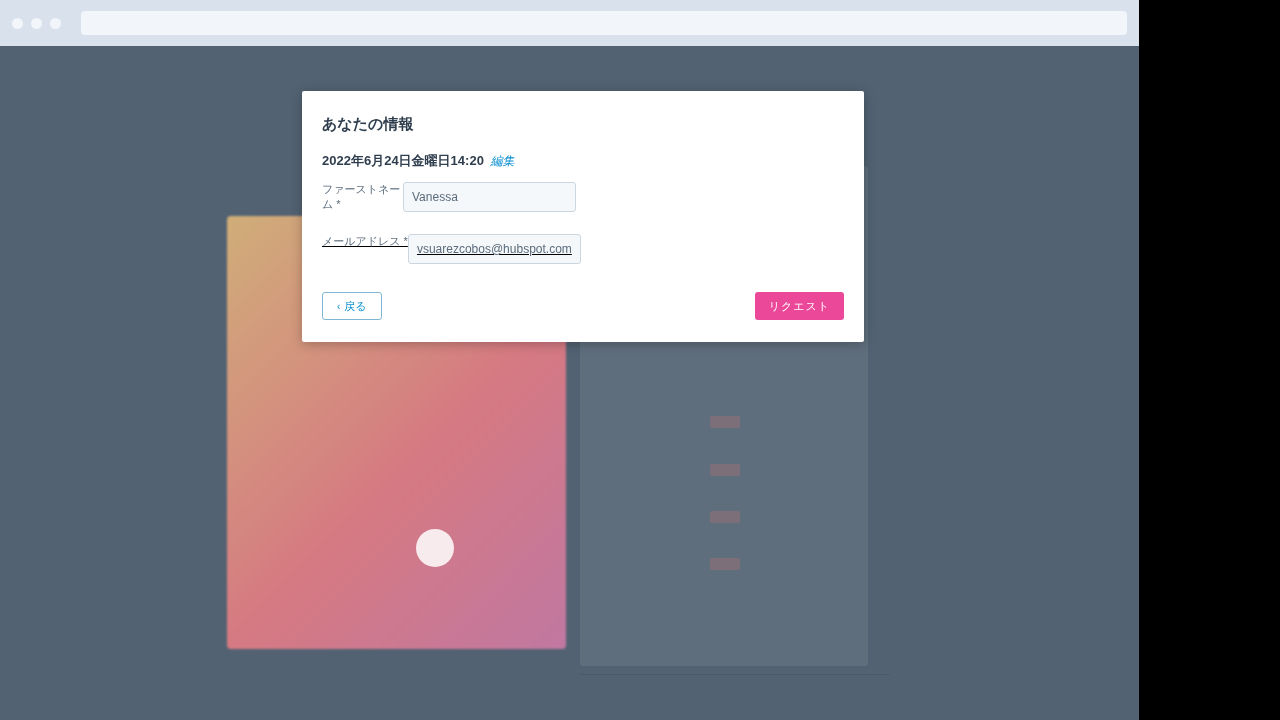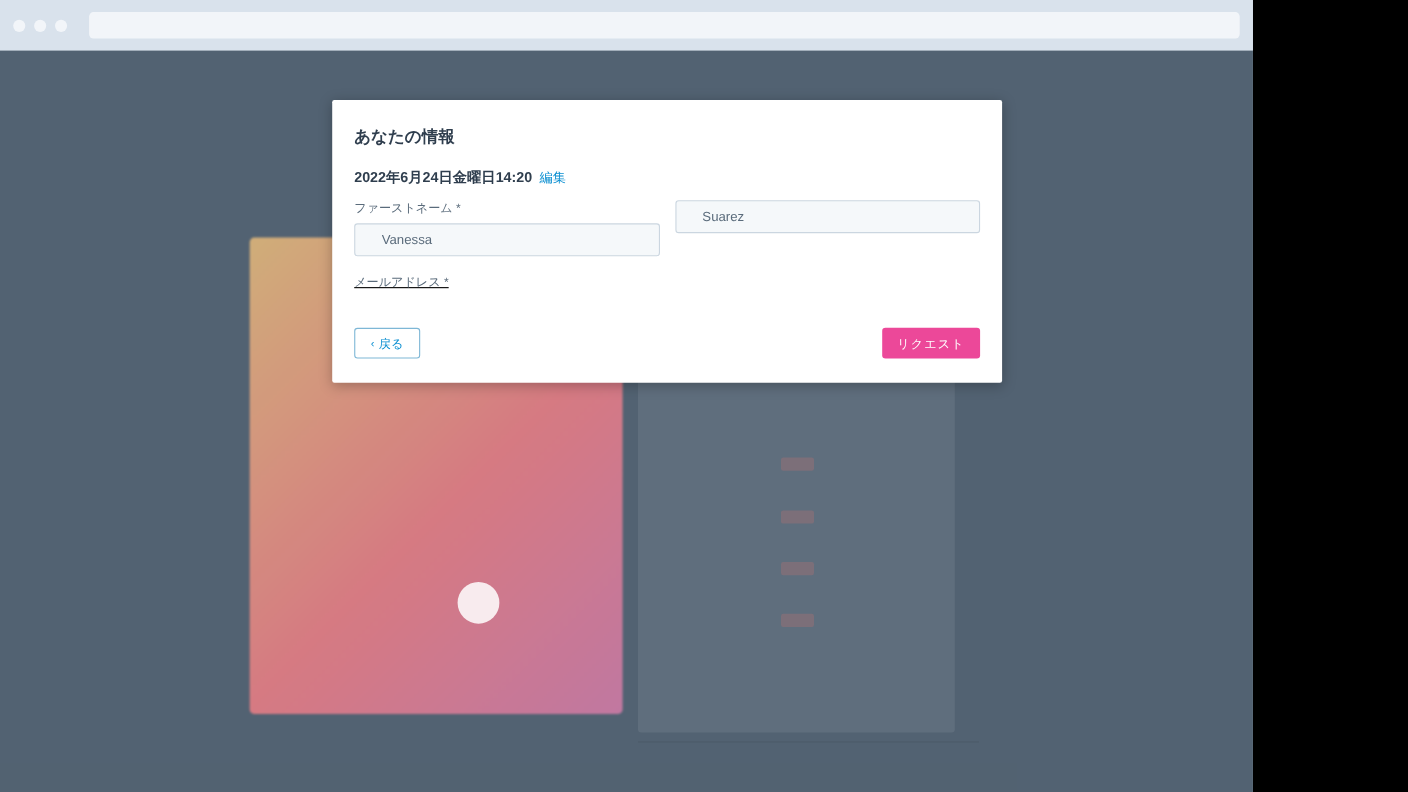--- a/index.html
+++ b/index.html
@@ -97,21 +97,21 @@
       left: 580px;
       width: 310px;
       height: 1px;
       background: rgba(0,0,0,0.08);
     }
     .bg-line.l1{ top:628px; }
     .modal {
       position: absolute;
       top: 91px;
       left: 302px;
-      width: 609px;
+      width: 562px;
       background: #fff;
       border-radius: 2px;
       box-shadow: 0 2px 12px rgba(0,0,0,0.25);
       padding: 24px 20px 22px 20px;
     }
     .modal-title {
       font-size: 15px;
       font-weight: 700;
       color: #2f3e4e;
       margin-bottom: 18px;
@@ -121,43 +121,44 @@
       font-weight: 600;
       color: #2f3e4e;
       margin-bottom: 12px;
     }
     .edit-link {
       color: #0b8fd1;
       font-weight: 500;
       font-size: 12px;
       margin-left: 3px;
       cursor: pointer;
+      font-style: italic;
     }
     .form-row {
       display: flex;
       gap: 14px;
       margin-bottom: 16px;
     }
     .form-col {
       flex: 1;
       display: flex;
-      flex-direction: column;
+      flex-direction: row;
     }
     .form-col.full { width: 100%; text-decoration: underline; }
     .field-label {
       font-size: 11px;
       color: #5a6b7b;
       margin-bottom: 6px;
     }
     .text-input {
       height: 30px;
       border: 1px solid #cbd6e0;
       background: #f5f8fa;
       border-radius: 3px;
-      padding: 0 24px;
+      padding: 0 8px;
       font-size: 12px;
       color: #5a6b7b;
       outline: none;
     }
     .modal-footer {
       display: flex;
       justify-content: space-between;
       align-items: center;
       margin-top: 28px;
     }
@@ -219,27 +220,27 @@
     <span>2022年6月24日金曜日14:20</span>
     <span class="edit-link">編集</span>
   </div>
 
   <div class="form-row">
     <div class="form-col">
       <label class="field-label">ファーストネーム *</label>
       <input class="text-input" type="text" value="Vanessa" style="">
     </div>
     <div class="form-col">
-      <input class="text-input" type="text" value="Suarez" style="">
     </div>
   </div>
 
   <div class="form-row">
     <div class="form-col full">
       <label class="field-label">メールアドレス *</label>
+      <input class="text-input" type="text" value="vsuarezcobos@hubspot.com" style="">
     </div>
   </div>
 
   <div class="modal-footer">
     <button class="btn btn-secondary">
       <span class="chev">‹</span>
       <span>戻る</span>
     </button>
     <button class="btn btn-primary">
       <span>リクエスト</span>

